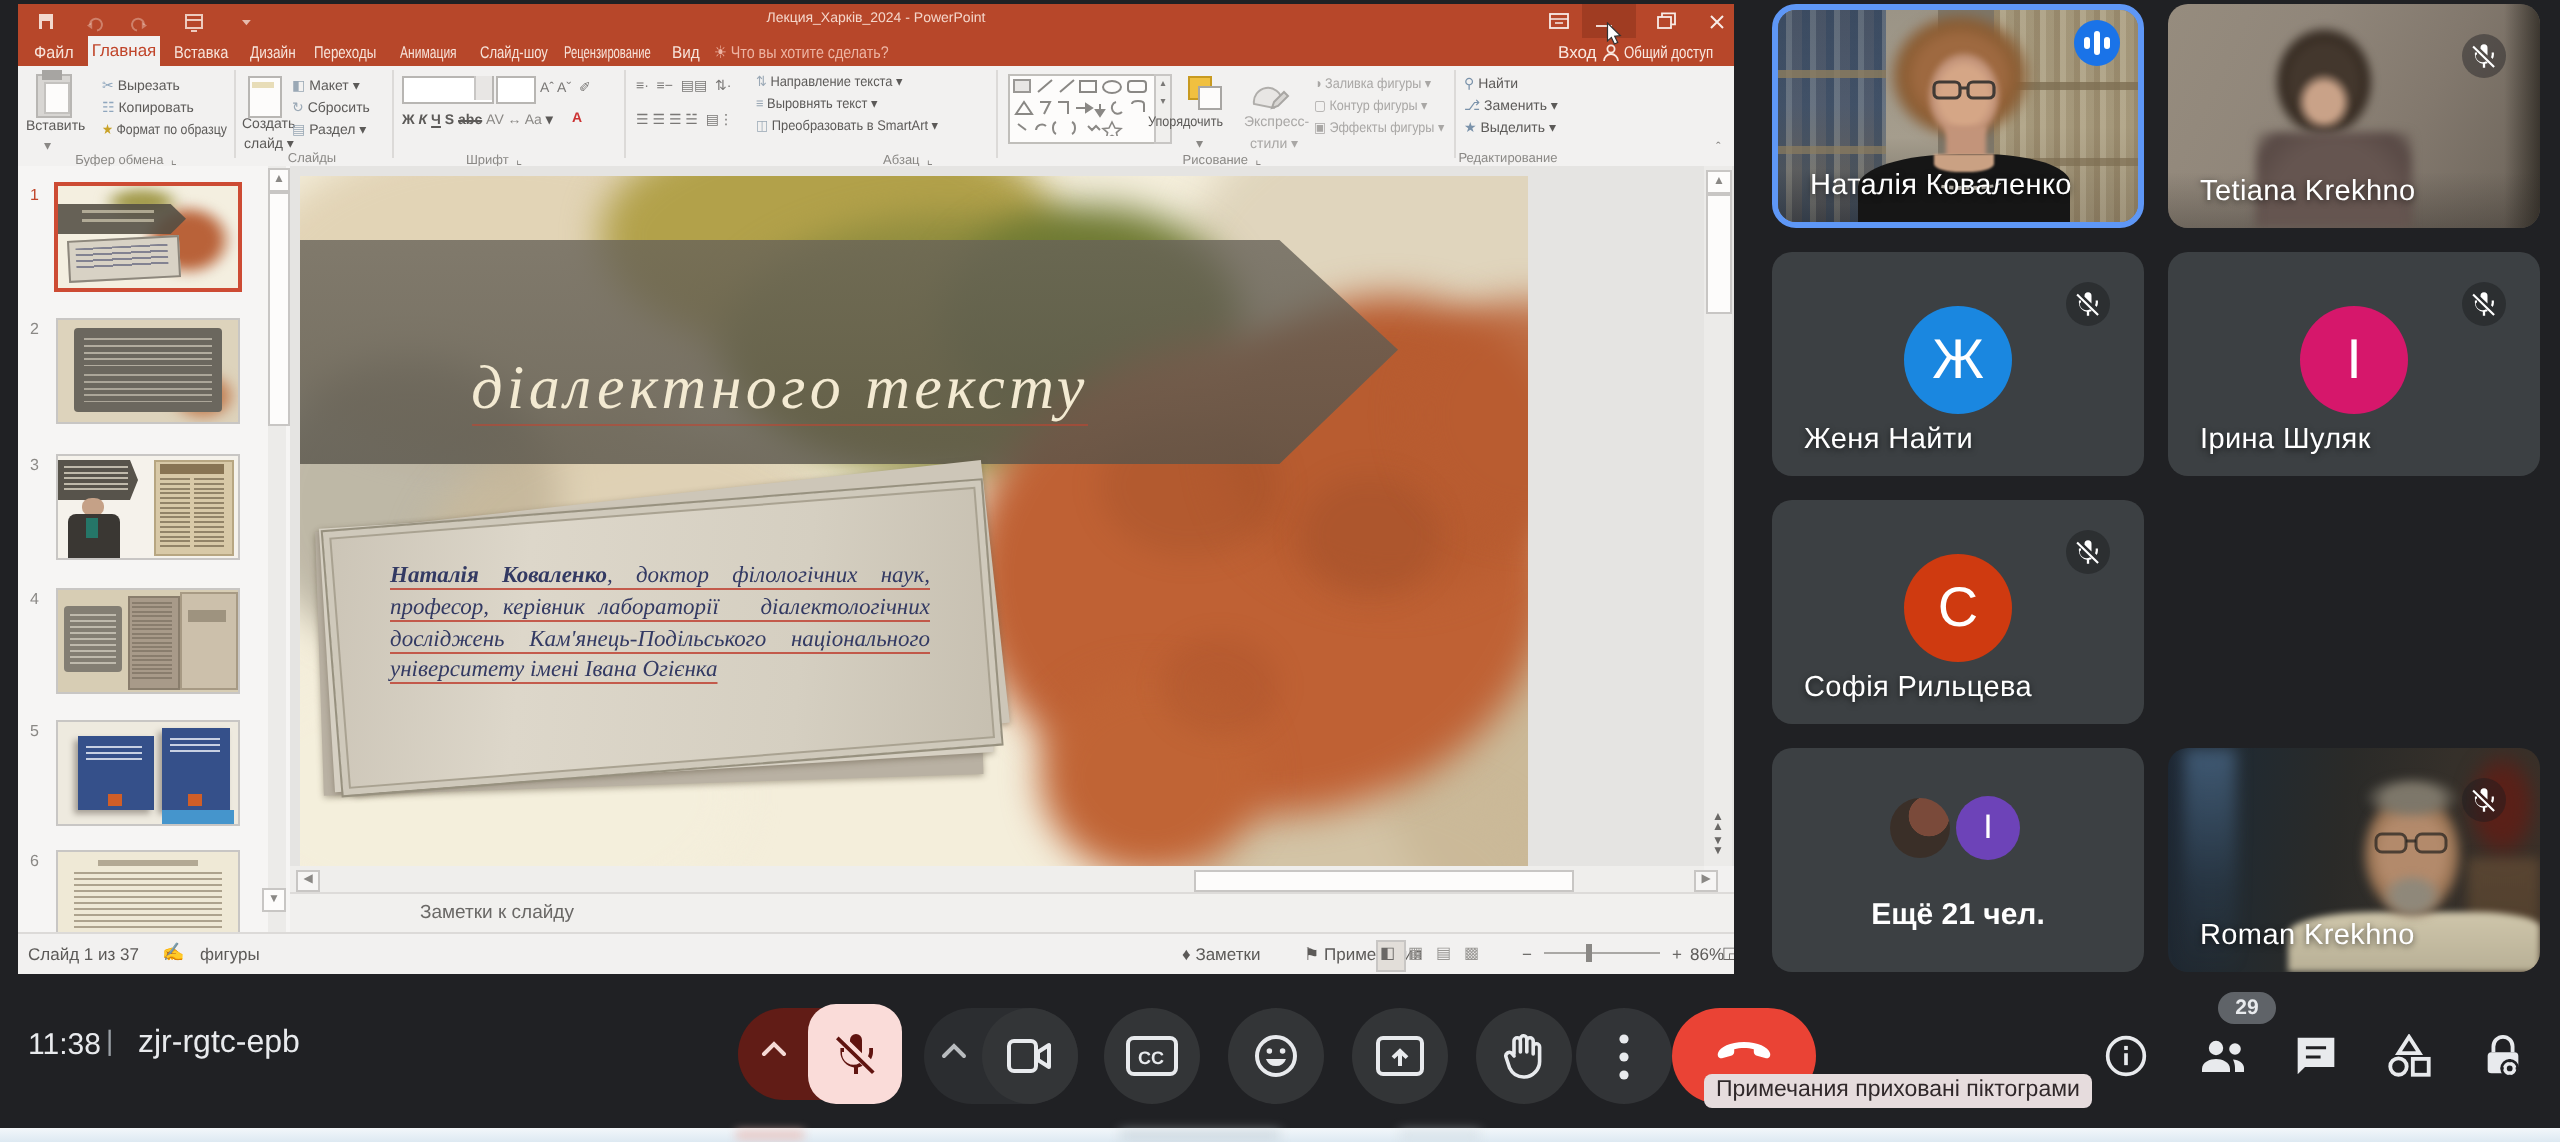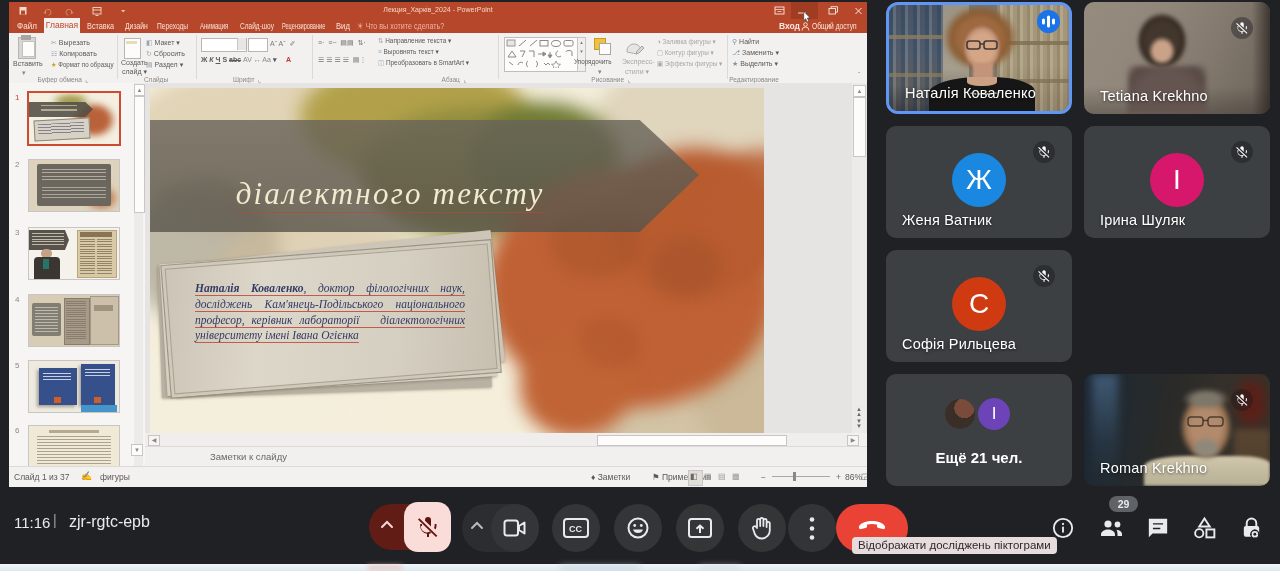--- a/index.html
+++ b/index.html
@@ -78,21 +78,21 @@
         <rect x="62" y="3.5" width="6.5" height="5.5"></rect>
             <path d="M64 3.5 v-1.8 h6.5 v5.5 h-1.8"></path>
         <path d="M88.5 3 l6 6 M94.5 3 l-6 6" stroke-width="1"></path>
       </g>
     </svg>
 
     <svg class="abs" style="left:794px;top:9px" width="9" height="13" viewBox="0 0 12 16">
           <path d="M1 0 L1 12 L3.6 9.6 L5.6 14 L7.8 13 L5.8 8.8 L9.5 8.4 Z" fill="#fff" stroke="#333" stroke-width=".8"></path>
         </svg>
 
-    <div class="abs" style="left:770px;top:19px;color:#fae9e2;font-size:8.5px;font-weight:bold;">Вход</div>
+    <div class="abs" style="left:770px;top:19px;color:#fae9e2;font-size:8.5px;">Вход</div>
     <svg class="abs" style="left:792px;top:20px" width="9" height="9" viewBox="0 0 9 9">
           <circle cx="4.5" cy="2.5" r="1.8" fill="none" stroke="#fae9e2" stroke-width=".9"></circle>
           <path d="M1 8.5 a3.5 3.5 0 0 1 7 0" fill="none" stroke="#fae9e2" stroke-width=".9"></path>
         </svg>
     <div class="abs" style="left:803px;top:19px;color:#fae9e2;font-size:8.5px;white-space:nowrap;transform:scaleX(.78);transform-origin:0 0;">Общий доступ</div>
 
     <div id="tabsel">Главная</div>
     <div class="tab" style="left:8px;transform:scaleX(.95);">Файл</div>
     <div class="tab" style="left:78px;transform:scaleX(.86);">Вставка</div>
     <div class="tab" style="left:116px;transform:scaleX(.8);">Дизайн</div>
@@ -277,22 +277,22 @@
       <div id="btitle"><br><span class="bl" style="letter-spacing:2.2px;position:relative;left:-21px;">діалектного тексту</span></div>
 
       <div id="papers">
         <div class="sheet" style="left:-6px;top:8px;transform:rotate(2.6deg);background:#b9b1a3;"></div>
         <div class="sheet" style="left:4px;top:-4px;transform:rotate(-1.8deg);background:#cdc6b8;"></div>
         <div class="sheet" style="left:-2px;top:2px;transform:rotate(1deg);background:#d6d0c3;"></div>
         <div id="topsheet"></div>
       </div>
       <div id="ptext">
         <div class="jl"><b>Наталія&nbsp;&nbsp;Коваленко</b>,&nbsp;&nbsp;доктор&nbsp;&nbsp;філологічних&nbsp;&nbsp;наук,</div>
+        <div class="jl">професор,&nbsp;керівник&nbsp;лабораторії&nbsp;&nbsp;&nbsp;діалектологічних</div>
         <div class="jl">досліджень&nbsp;&nbsp;Кам'янець-Подільського&nbsp;&nbsp;національного</div>
-        <div class="jl">професор,&nbsp;керівник&nbsp;лабораторії&nbsp;&nbsp;&nbsp;діалектологічних</div>
         <div>університету імені Івана Огієнка</div>
       </div>
     </div>
         </div>
     <div id="vscroll">
       <div class="abs" style="left:1px;top:2px;width:11px;height:10px;background:#fdfcfb;border:1px solid #c8c6c4;font-size:6px;color:#8a8885;text-align:center;line-height:10px;">▲</div>
       <div class="abs" style="left:1px;top:14px;width:11px;height:58px;background:#fdfcfb;border:1px solid #c8c6c4;"></div>
       <div class="abs" style="left:2px;top:324px;width:10px;height:10px;font-size:6px;color:#6a6866;text-align:center;line-height:5px;">▲<br>▲</div>
       <div class="abs" style="left:2px;top:336px;width:10px;height:10px;font-size:6px;color:#6a6866;text-align:center;line-height:5px;">▼<br>▼</div>
     </div>
@@ -365,21 +365,21 @@
   <div class="abs" style="left:64px;top:34px;width:28px;height:30px;background:radial-gradient(closest-side,#c9a288 60%,rgba(201,162,136,0) 100%);filter:blur(1px);"></div>
   <div class="abs" style="left:44px;top:64px;width:78px;height:48px;background:radial-gradient(ellipse at 50% 100%,#655550 62%,#584945 85%,rgba(88,73,69,0) 100%);filter:blur(2.5px);"></div>
   <div class="tname">Tetiana Krekhno</div>
   <div class="micoff" style="left:147px;top:15px;"></div>
   <svg class="abs" style="left:151px;top:19px" width="14" height="14" viewBox="0 0 24 24" fill="#fff">
         <path d="M15 10.6V5a3 3 0 0 0-6 0v.8l6 5.8zm-9 .4V9H4.2v2a7.8 7.8 0 0 0 6.8 7.7V22h2v-3.3c.8-.1 1.6-.4 2.3-.8l-1.5-1.4a5.8 5.8 0 0 1-8.8-5.5zm12.6 0a5.9 5.9 0 0 1-.6 2.1l1.5 1.5c.6-1.1 1-2.3 1-3.6v-2h-1.9zM3.3 3.3L2 4.6l18 17.4 1.3-1.3z"></path>
       </svg>
 </div>
 <div class="tile" id="t3" style="left:886px;top:126px;">
   <div class="avatar" style="left:66px;top:27px;width:54px;height:54px;background:#1a87e0;font-size:28px;line-height:54px;">Ж</div>
-  <div class="tname">Женя Ватник</div>
+  <div class="tname">Женя Найти</div>
   <div class="micoff" style="left:147px;top:15px;background:rgba(28,29,32,.5);"></div>
   <svg class="abs" style="left:151px;top:19px" width="14" height="14" viewBox="0 0 24 24" fill="#fff">
         <path d="M15 10.6V5a3 3 0 0 0-6 0v.8l6 5.8zm-9 .4V9H4.2v2a7.8 7.8 0 0 0 6.8 7.7V22h2v-3.3c.8-.1 1.6-.4 2.3-.8l-1.5-1.4a5.8 5.8 0 0 1-8.8-5.5zm12.6 0a5.9 5.9 0 0 1-.6 2.1l1.5 1.5c.6-1.1 1-2.3 1-3.6v-2h-1.9zM3.3 3.3L2 4.6l18 17.4 1.3-1.3z"></path>
       </svg>
 </div>
 <div class="tile" id="t4" style="left:1084px;top:126px;">
   <div class="avatar" style="left:66px;top:27px;width:54px;height:54px;background:#d6176b;font-size:28px;line-height:54px;">І</div>
   <div class="tname">Ірина Шуляк</div>
   <div class="micoff" style="left:147px;top:15px;background:rgba(28,29,32,.5);"></div>
   <svg class="abs" style="left:151px;top:19px" width="14" height="14" viewBox="0 0 24 24" fill="#fff">
@@ -414,21 +414,21 @@
         </g>
       </svg>
   <div class="abs" style="left:106px;top:62px;width:32px;height:24px;background:radial-gradient(closest-side,#8f887a 52%,rgba(143,136,122,0) 100%);filter:blur(1.5px);"></div>
   <div class="tname">Roman Krekhno</div>
   <div class="micoff" style="left:147px;top:15px;"></div>
   <svg class="abs" style="left:151px;top:19px" width="14" height="14" viewBox="0 0 24 24" fill="#fff">
         <path d="M15 10.6V5a3 3 0 0 0-6 0v.8l6 5.8zm-9 .4V9H4.2v2a7.8 7.8 0 0 0 6.8 7.7V22h2v-3.3c.8-.1 1.6-.4 2.3-.8l-1.5-1.4a5.8 5.8 0 0 1-8.8-5.5zm12.6 0a5.9 5.9 0 0 1-.6 2.1l1.5 1.5c.6-1.1 1-2.3 1-3.6v-2h-1.9zM3.3 3.3L2 4.6l18 17.4 1.3-1.3z"></path>
       </svg>
 </div>
 
-<div class="abs" id="clock" style="left:14px;top:514px;color:#e8eaed;font-size:15px;">11:16</div>
+<div class="abs" id="clock" style="left:14px;top:514px;color:#e8eaed;font-size:15px;">11:38</div>
 <div class="abs" style="left:53px;top:512px;color:#9aa0a6;font-size:14px;">|</div>
 <div class="abs" style="left:69px;top:513px;color:#e8eaed;font-size:16px;">zjr-rgtc-epb</div>
 
 <div class="abs" style="left:369px;top:504px;width:70px;height:46px;background:#611c16;border-radius:23px 14px 14px 23px;"></div>
 <svg class="abs" style="left:380px;top:520px" width="14" height="9" viewBox="0 0 14 9">
       <path d="M2 7 L7 2 L12 7" stroke="#f5d9d5" stroke-width="2" fill="none" stroke-linecap="round"></path>
     </svg>
 <div class="abs" style="left:404px;top:502px;width:47px;height:50px;background:#fadcd9;border-radius:14px;"></div>
 <svg class="abs" style="left:416px;top:515px" width="24" height="24" viewBox="0 0 24 24" fill="#601410">
       <path d="M15 10.6V5a3 3 0 0 0-6 0v.8l6 5.8zm-9 .4V9H4.2v2a7.8 7.8 0 0 0 6.8 7.7V22h2v-3.3c.8-.1 1.6-.4 2.3-.8l-1.5-1.4a5.8 5.8 0 0 1-8.8-5.5zm12.6 0a5.9 5.9 0 0 1-.6 2.1l1.5 1.5c.6-1.1 1-2.3 1-3.6v-2h-1.9zM3.3 3.3L2 4.6l18 17.4 1.3-1.3z"></path>
@@ -476,21 +476,21 @@
         <circle cx="4" cy="12.5" r="2.3"></circle>
         <circle cx="4" cy="21.5" r="2.3"></circle>
       </g>
     </svg>
 
 <div class="abs" style="left:836px;top:504px;width:72px;height:48px;background:#ea4335;border-radius:24px;"></div>
 <svg class="abs" style="left:856px;top:519px" width="32" height="14" viewBox="0 0 32 14">
       <path d="M16 2 C9 2 4 4.5 3 7.5 c-.5 1.5 .5 3 2 2.6 l4.5-1.2 c1-.3 1.6-1 1.6-2 V5.6 c3-.8 6.8-.8 9.8 0 v1.3 c0 1 .6 1.7 1.6 2 l4.5 1.2 c1.5 .4 2.5-1.1 2-2.6 C28 4.5 23 2 16 2z" fill="#fff"></path>
     </svg>
 
-<div class="abs" style="left:852px;top:537px;height:17px;background:#e6dcdd;border-radius:4px;color:#30282a;font-size:11.5px;line-height:17px;padding:0 6px;white-space:nowrap;">Відображати досліджень піктограми</div>
+<div class="abs" style="left:852px;top:537px;height:17px;background:#e6dcdd;border-radius:4px;color:#30282a;font-size:11.5px;line-height:17px;padding:0 6px;white-space:nowrap;">Примечания приховані піктограми</div>
 
 <svg class="abs" style="left:1052px;top:517px" width="22" height="22" viewBox="0 0 24 24">
       <circle cx="12" cy="12" r="10" fill="none" stroke="#e8eaed" stroke-width="2"></circle>
       <rect x="11" y="10.5" width="2" height="6.5" fill="#e8eaed"></rect>
       <rect x="11" y="6.5" width="2" height="2.2" fill="#e8eaed"></rect>
     </svg>
 <div class="abs" style="left:1109px;top:496px;width:29px;height:16px;background:#5f6368;border-radius:8px;color:#e8eaed;font-size:10.5px;font-weight:bold;text-align:center;line-height:16px;">29</div>
 <svg class="abs" style="left:1099px;top:518px" width="25" height="20" viewBox="0 0 25 20">
       <g fill="#e8eaed">
         <circle cx="9" cy="6" r="3.6"></circle>

